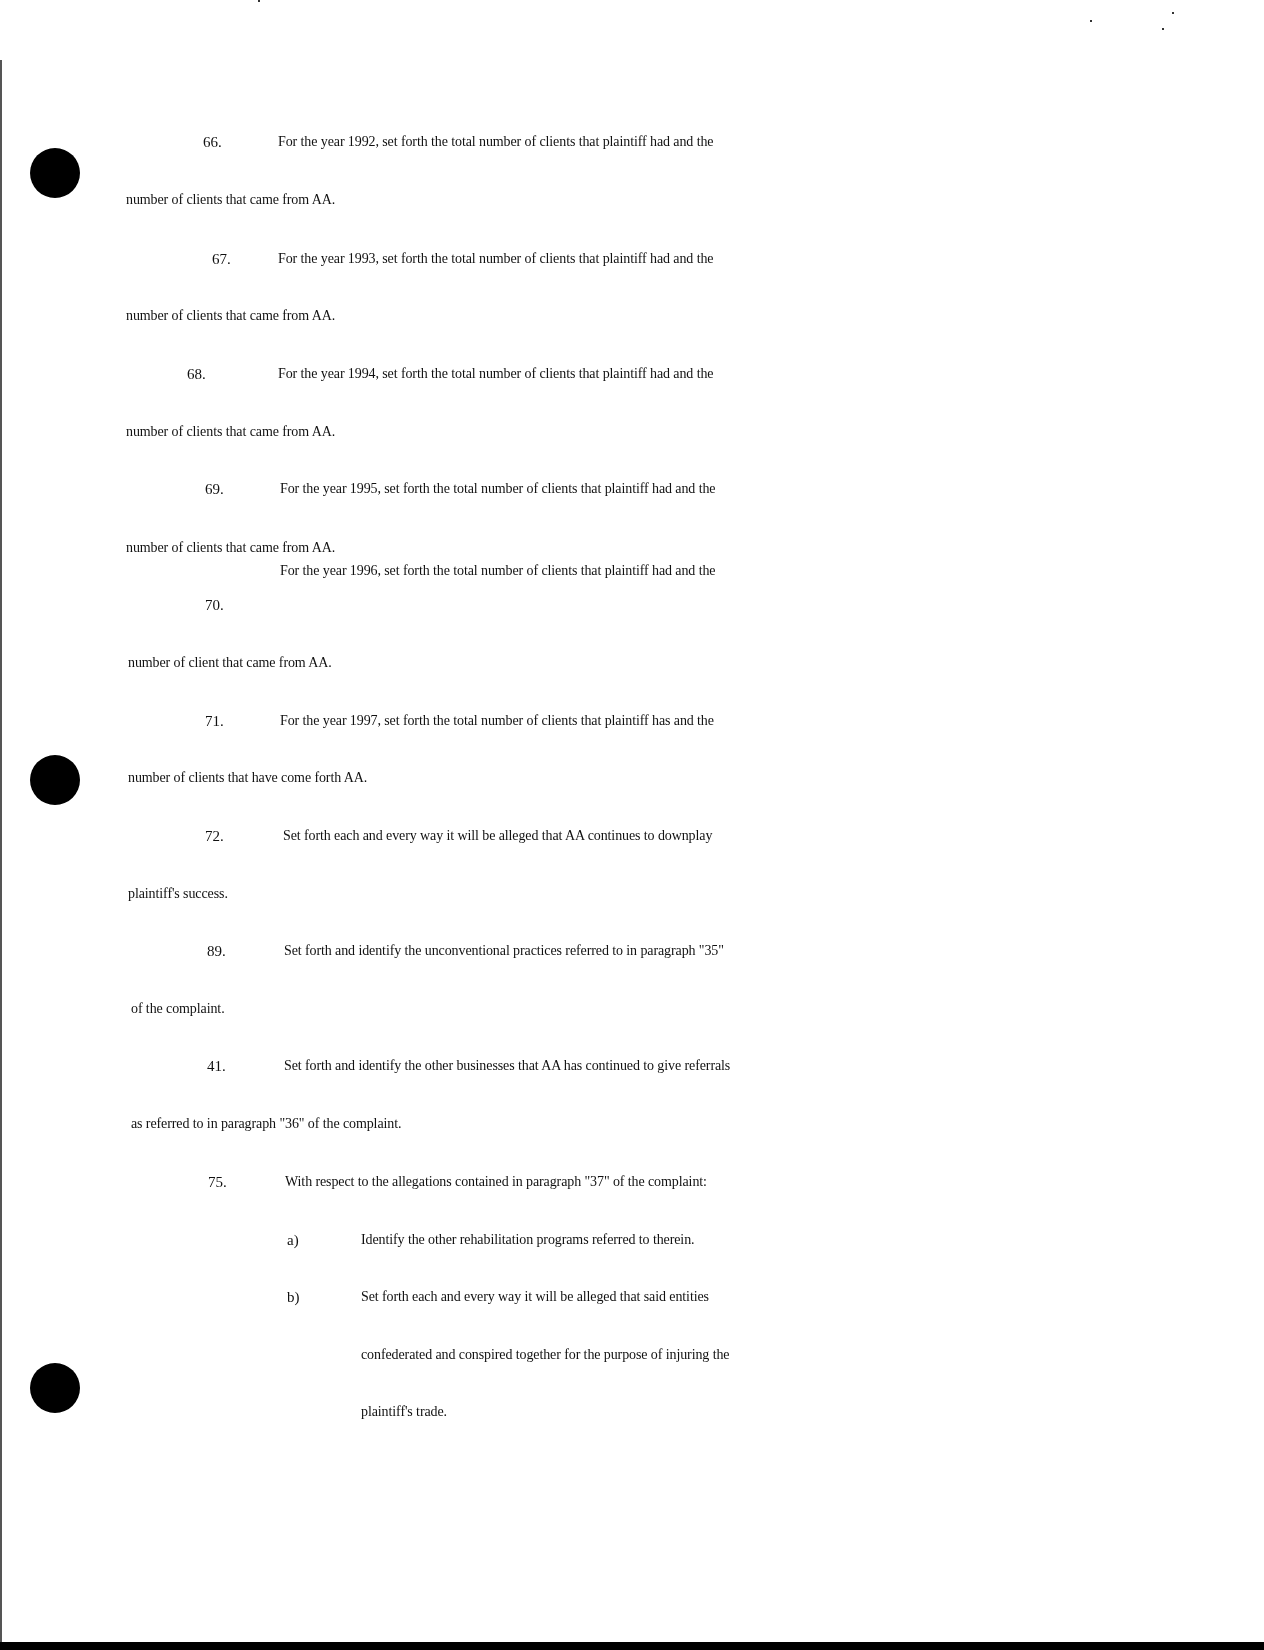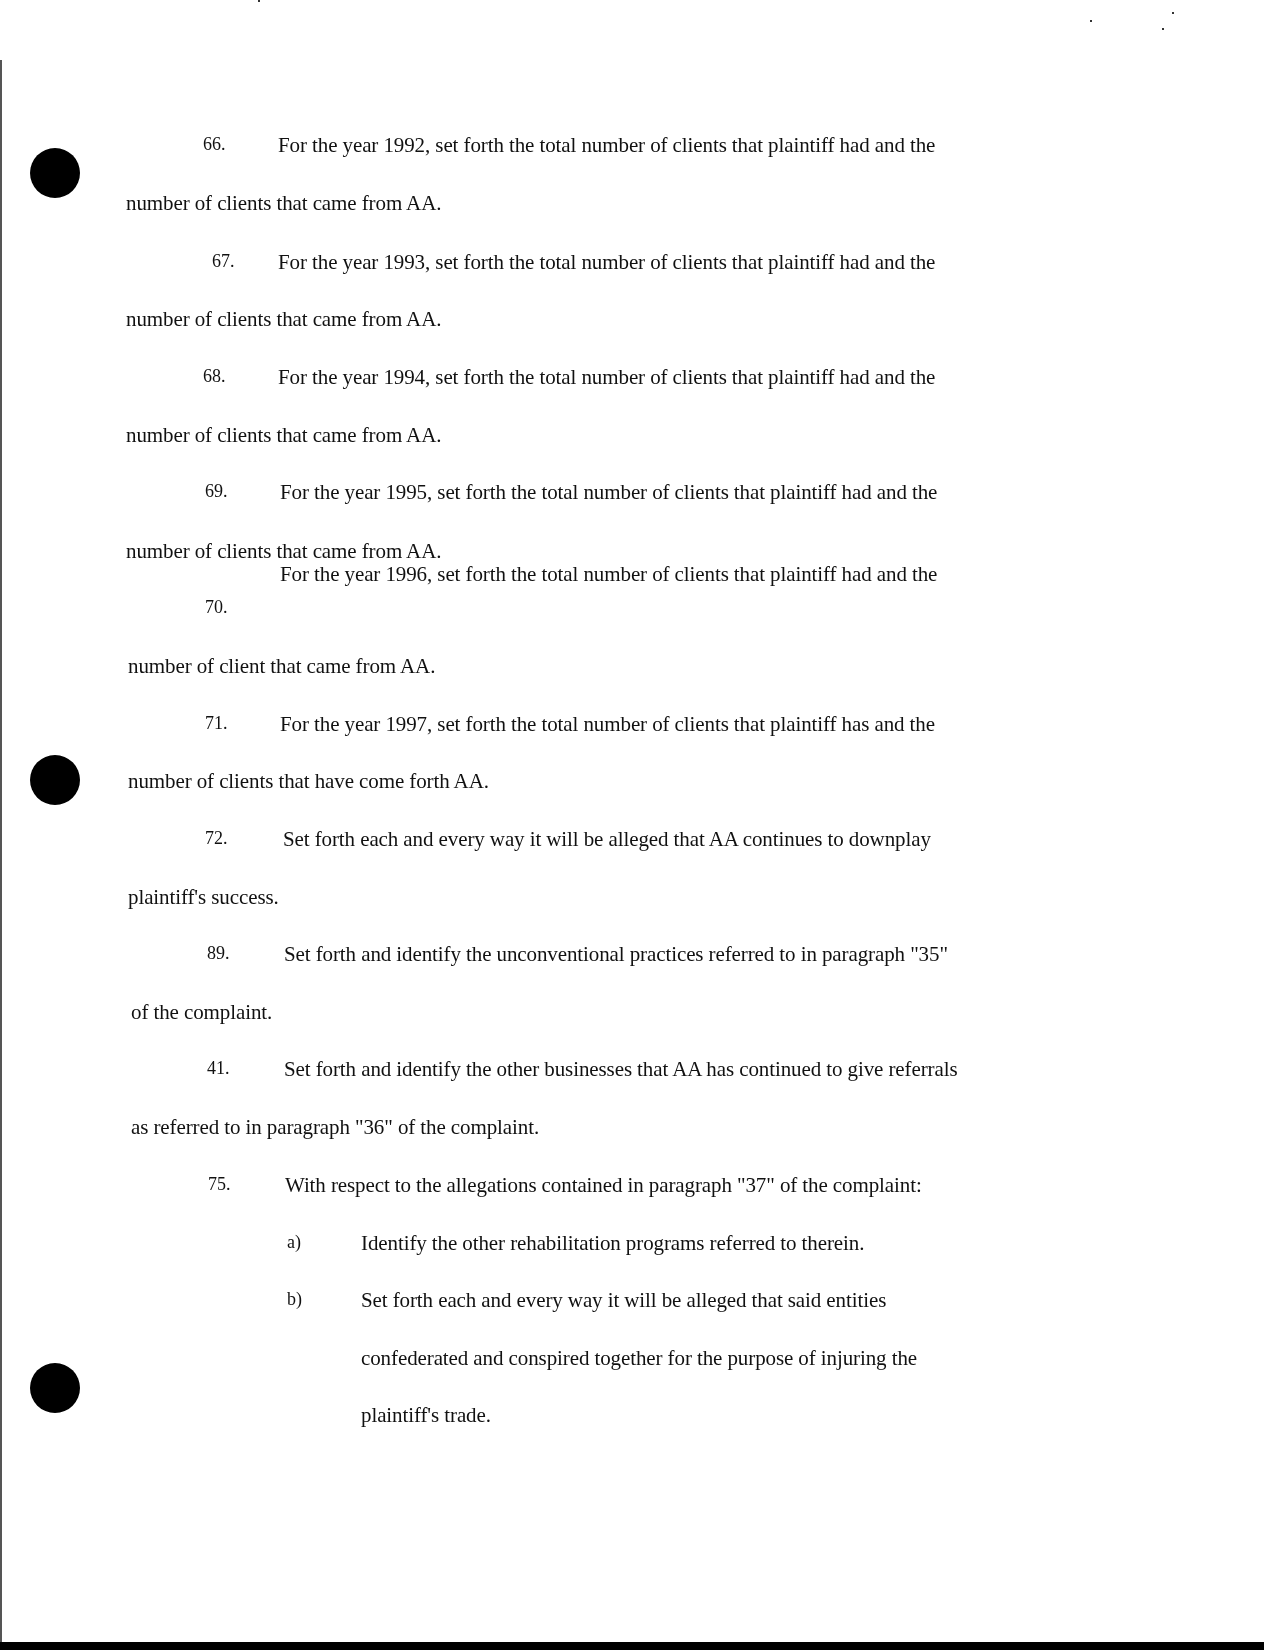--- a/index.html
+++ b/index.html
@@ -4,22 +4,22 @@
 <style>
   html, body { margin: 0; padding: 0; }
   body {
     width: 1264px; height: 1650px; position: relative; overflow: hidden;
     background: #ffffff; color: #111;
     font-family: "Liberation Serif", "DejaVu Serif", serif;
   }
   .left-edge { position: absolute; left: 0; top: 60px; width: 2px; height: 1590px; background: #555; }
   .bottom-bar { position: absolute; left: 0; bottom: 0; width: 1264px; height: 8px; background: #000; }
   .hole { position: absolute; left: 30px; width: 50px; height: 50px; border-radius: 50%; background: #000; }
-  .line { position: absolute; font-size: 21px; line-height: 1; white-space: nowrap; letter-spacing: -0.1px; }
-  .num { position: absolute; font-size: 18px; line-height: 1; }
+  .line { position: absolute; font-size: 14px; line-height: 1; white-space: nowrap; letter-spacing: -0.1px; }
+  .num { position: absolute; font-size: 15px; line-height: 1; }
   .speck { position: absolute; width: 2px; height: 2px; background: #333; }
 </style>
 </head>
 <body>
 
 <div class="left-edge"></div>
 <div class="bottom-bar"></div>
 
 <div class="hole" style="top:148px"></div>
 <div class="hole" style="top:755px"></div>
@@ -36,21 +36,21 @@
   <span class="line" style="left:126px;top:193px">number of clients that came from AA.</span>
 </div>
 
 <div>
   <span class="num" style="left:212px;top:252px">67.</span>
   <span class="line" style="left:278px;top:252px">For the year 1993, set forth the total number of clients that plaintiff had and the</span>
   <span class="line" style="left:126px;top:309px">number of clients that came from AA.</span>
 </div>
 
 <div>
-  <span class="num" style="left:203px;top:367px">68.</span>
+  <span class="num" style="left:187px;top:367px">68.</span>
   <span class="line" style="left:278px;top:367px">For the year 1994, set forth the total number of clients that plaintiff had and the</span>
   <span class="line" style="left:126px;top:425px">number of clients that came from AA.</span>
 </div>
 
 <div>
   <span class="num" style="left:205px;top:482px">69.</span>
   <span class="line" style="left:280px;top:482px">For the year 1995, set forth the total number of clients that plaintiff had and the</span>
   <span class="line" style="left:126px;top:541px">number of clients that came from AA.</span>
 </div>
 

